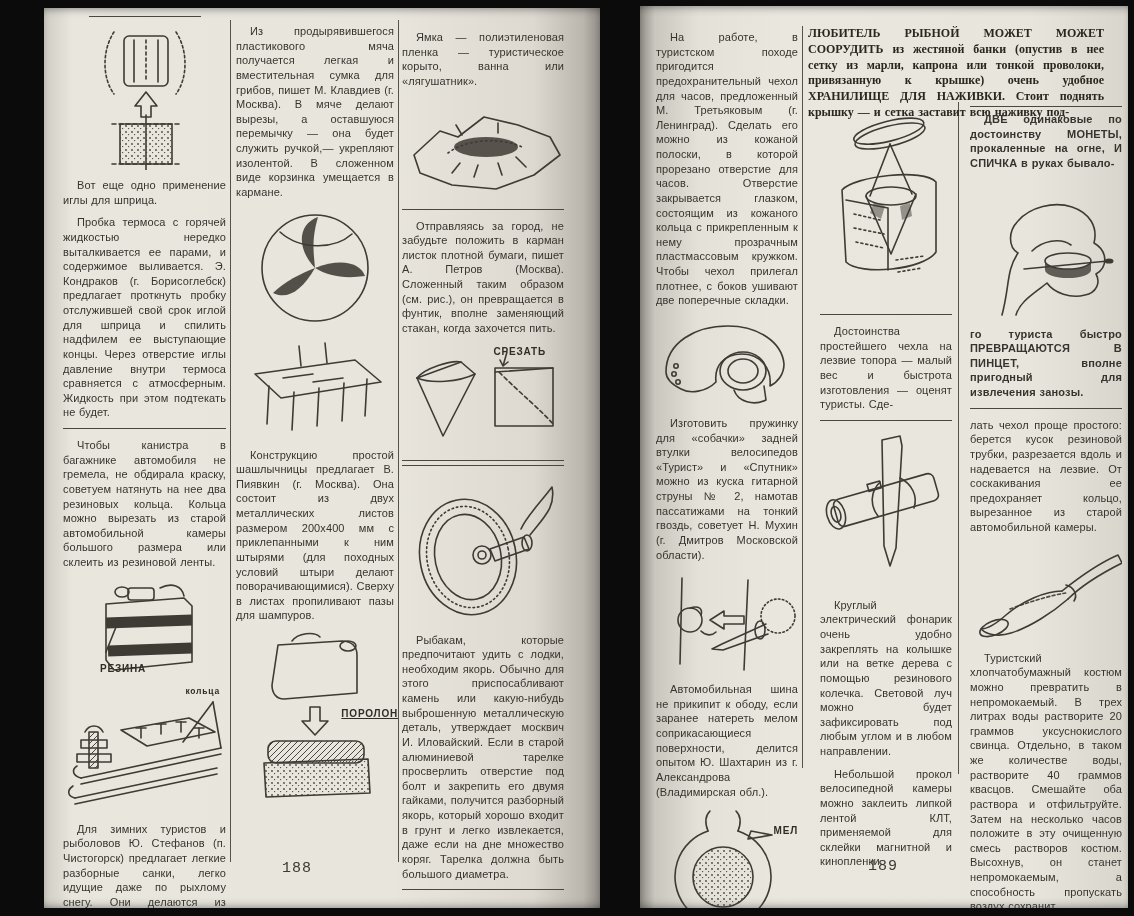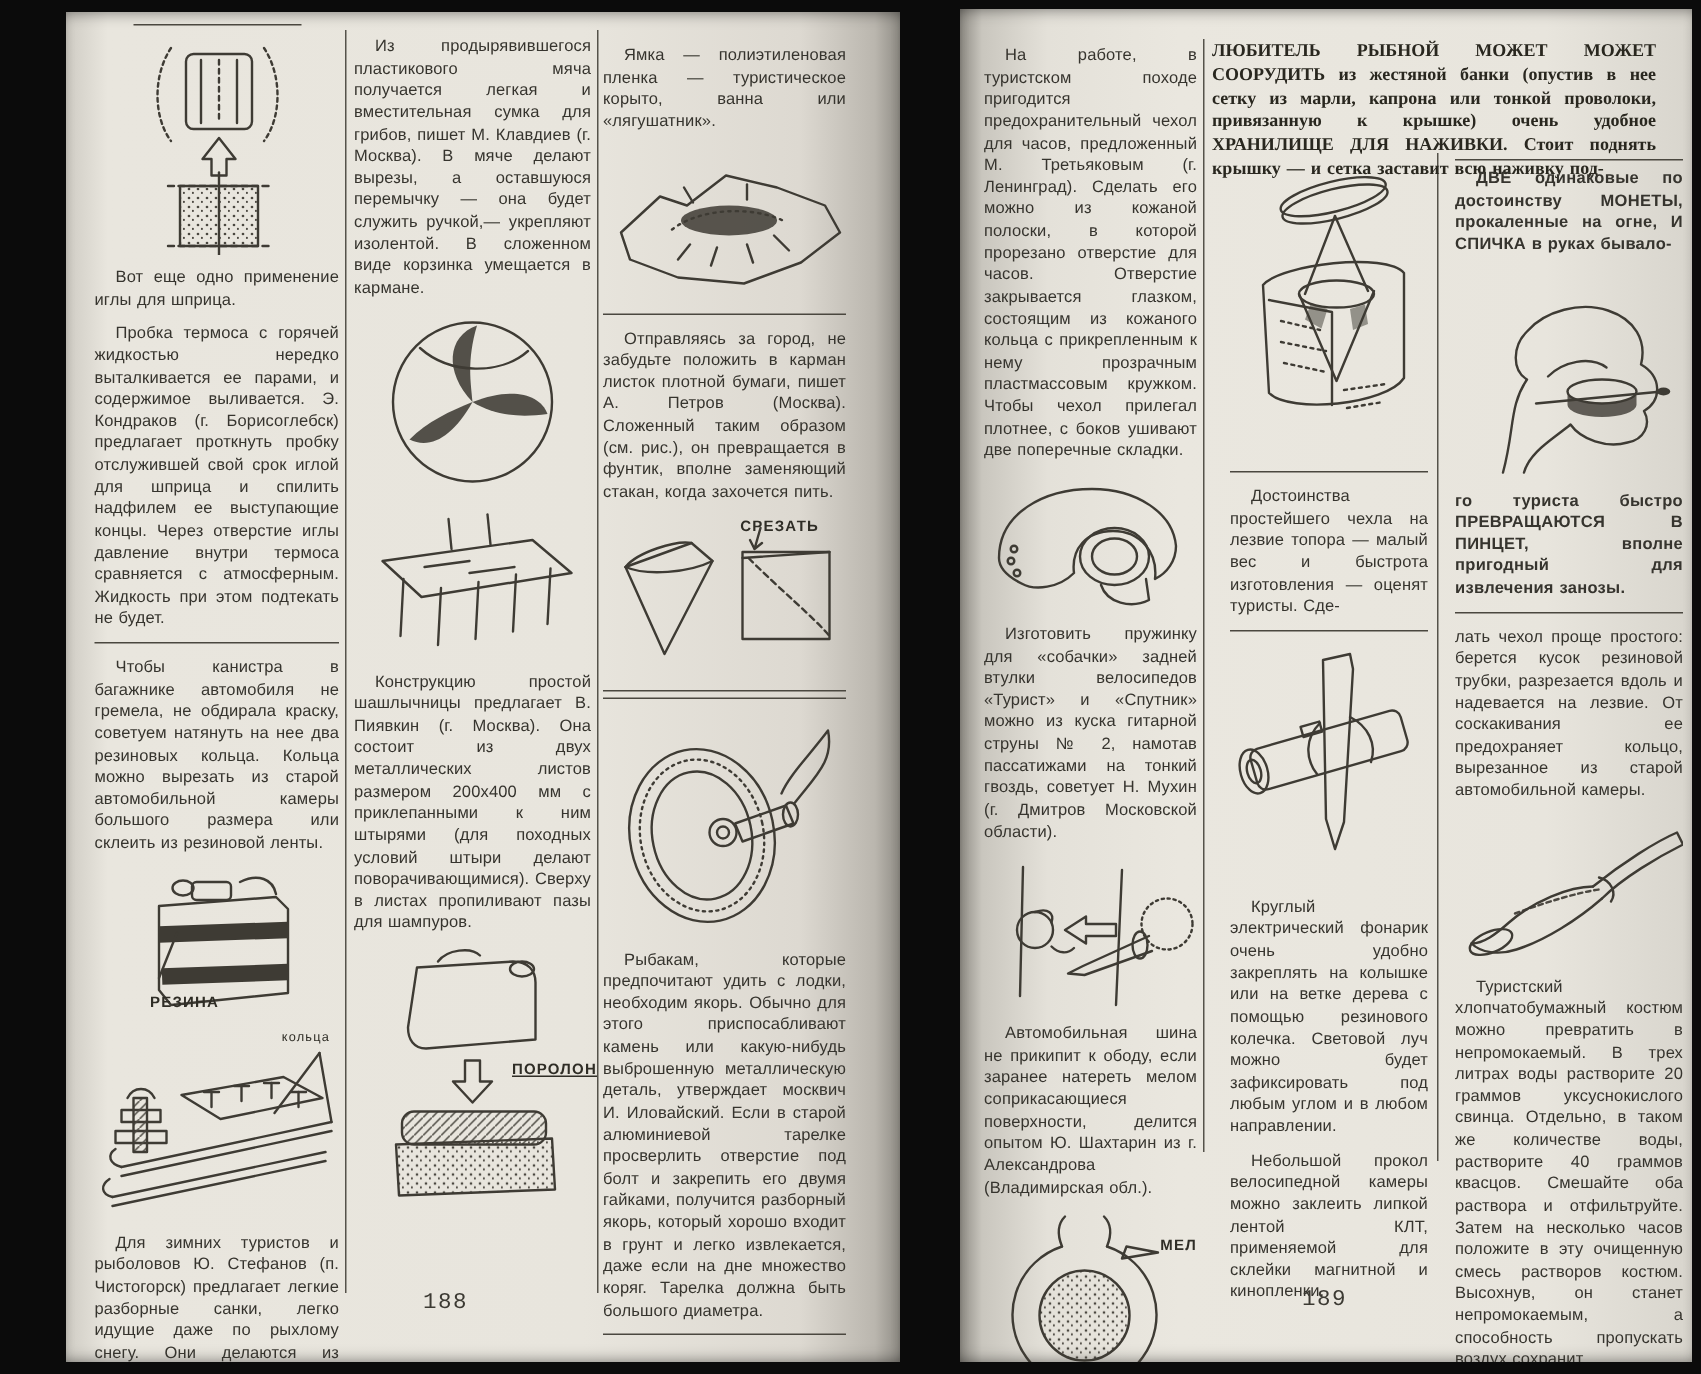--- a/index.html
+++ b/index.html
@@ -42,21 +42,21 @@
     color:#29271f; word-spacing:1px;
   }
   figure { position:relative; margin:4px 0 8px 0; }
   svg.fig { display:block; margin:0 auto; }
   .s { fill:none; stroke:#3e3b34; stroke-width:1.6; stroke-linecap:round; stroke-linejoin:round; }
   .f { fill:#3e3b34; stroke:none; }
   .figlabel {
     position:absolute; font-size:10px; letter-spacing:.8px;
     color:#2f2d26; font-weight:bold; white-space:nowrap;
   }
-  .figlabel.small { font-size:8.5px; font-weight:normal; }
+  .figlabel.small { font-size:8.5px; font-weight:bold; }
 </style>
 </head>
 <body>
 
 <svg width="0" height="0" style="position:absolute">
   <defs>
     <pattern id="dotfill" width="6" height="6" patternUnits="userSpaceOnUse">
       <circle cx="2" cy="2" r="0.9" fill="#4a4740"></circle>
       <circle cx="4.6" cy="4.6" r="0.7" fill="#4a4740"></circle>
     </pattern>

